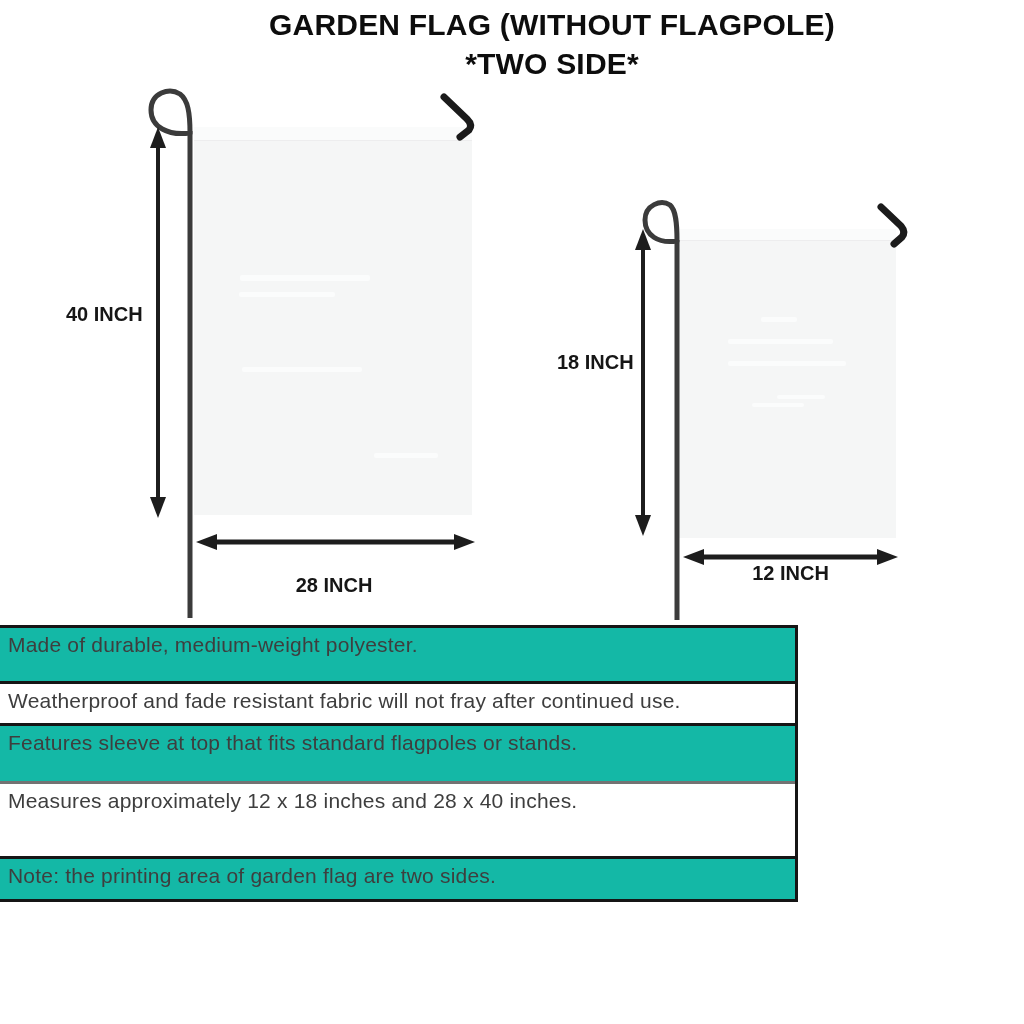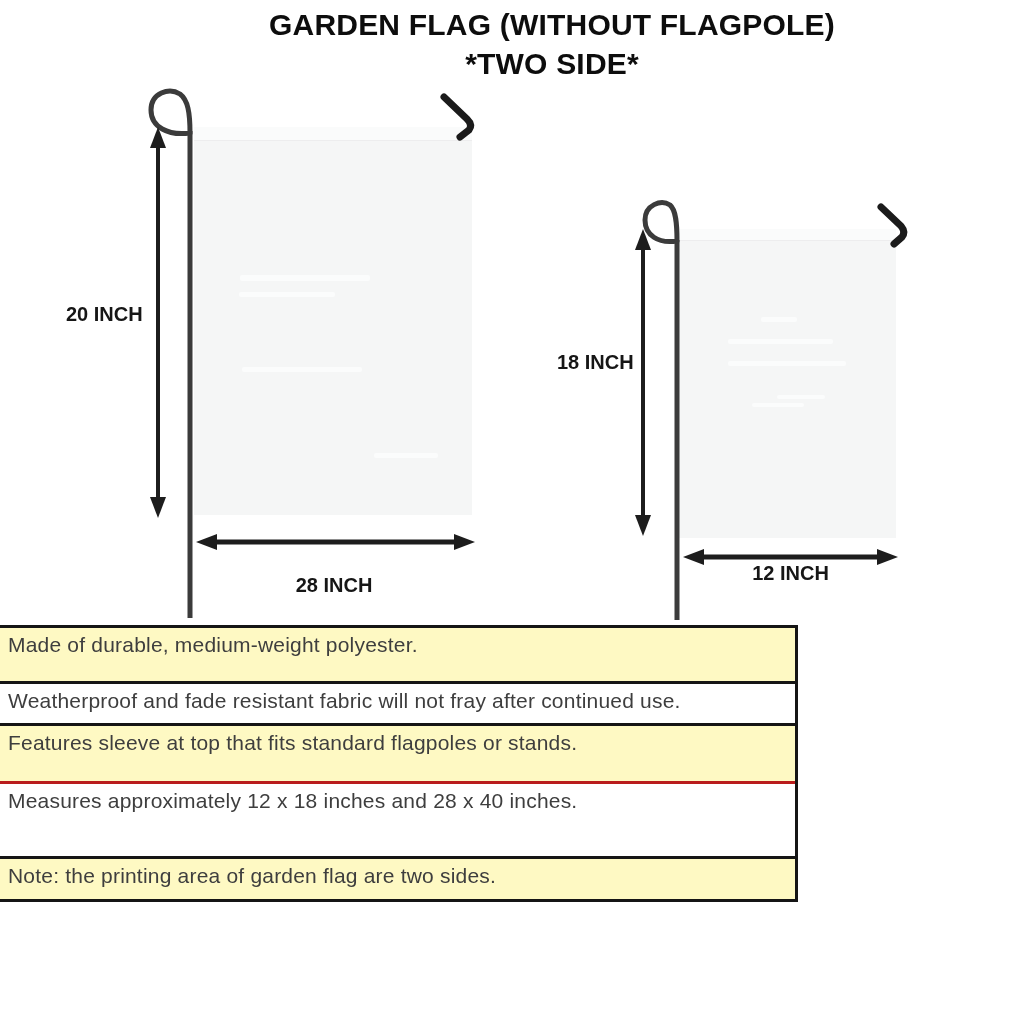--- a/index.html
+++ b/index.html
@@ -69,24 +69,24 @@
     background: #ffffff;
     box-sizing: border-box;
   }
   .frow {
     box-sizing: border-box;
     padding: 5px 10px 0 9px;
     font-size: 21px;
     color: #3e3e3e;
     letter-spacing: 0.2px;
   }
-  .frow.gray { background: #fef9c3; }
+  .frow.gray { background: #14b8a6; }
   .frow.r1 { height: 56px; border-bottom: 3px solid #151515; }
   .frow.r2 { height: 39px; }
-  .frow.r3 { height: 61px; border-top: 3px solid #151515; border-bottom: 3px solid #b91c1c; }
+  .frow.r3 { height: 61px; border-top: 3px solid #151515; border-bottom: 3px solid #737373; }
   .frow.r4 { height: 72px; }
   .frow.r5 { height: 43px; border-top: 3px solid #151515; }
 </style>
 </head>
 <body>
 
 <div class="canvas">
 
   <div class="title-block">
     <div>GARDEN FLAG (WITHOUT FLAGPOLE)</div>
@@ -132,21 +132,21 @@
 
     <line x1="643" y1="246" x2="643" y2="519" stroke="#1d1d1d" stroke-width="4"></line>
     <polygon points="643,229 635,250 651,250" fill="#1d1d1d"></polygon>
     <polygon points="643,536 635,515 651,515" fill="#1d1d1d"></polygon>
 
     <line x1="700" y1="557" x2="881" y2="557" stroke="#1d1d1d" stroke-width="5"></line>
     <polygon points="683,557 704,549 704,565" fill="#1d1d1d"></polygon>
     <polygon points="898,557 877,549 877,565" fill="#1d1d1d"></polygon>
   </svg>
 
-  <div class="dim-label" style="left:66px; top:303px;">20 INCH</div>
+  <div class="dim-label" style="left:66px; top:303px;">40 INCH</div>
   <div class="dim-label center" style="left:197px; top:574px; width:274px;">28 INCH</div>
   <div class="dim-label" style="left:557px; top:351px;">18 INCH</div>
   <div class="dim-label center" style="left:684px; top:562px; width:213px;">12 INCH</div>
 
   <div class="features">
     <div class="frow gray r1">Made of durable, medium-weight polyester.</div>
     <div class="frow r2">Weatherproof and fade resistant fabric will not fray after continued use.</div>
     <div class="frow gray r3">Features sleeve at top that fits standard flagpoles or stands.</div>
     <div class="frow r4">Measures approximately 12 x 18 inches and 28 x 40 inches.</div>
     <div class="frow gray r5">Note: the printing area of garden flag are two sides.</div>

